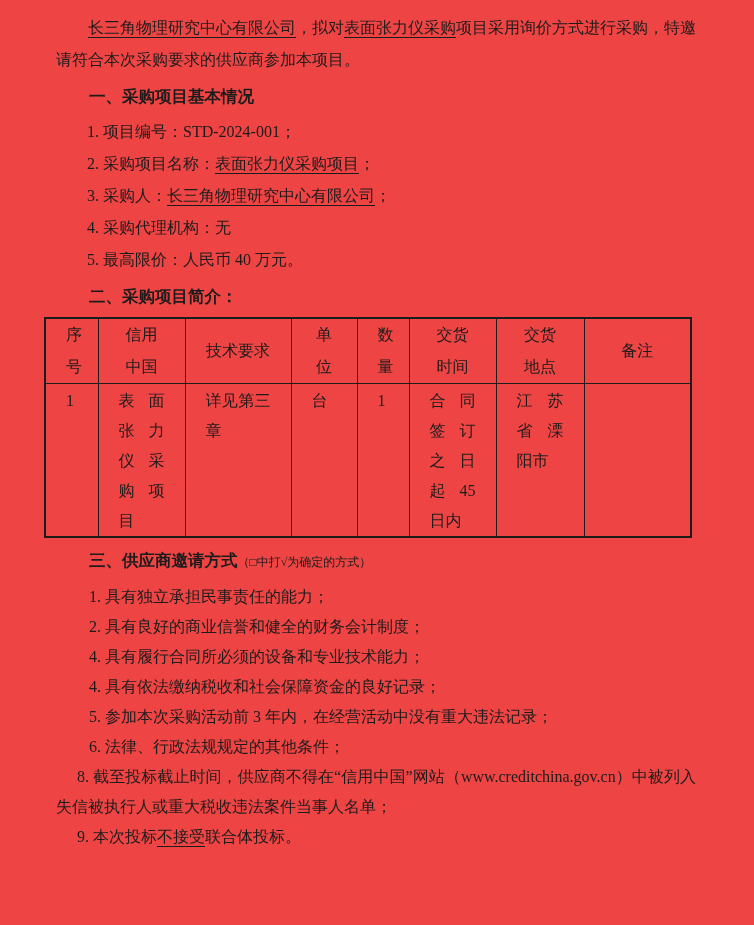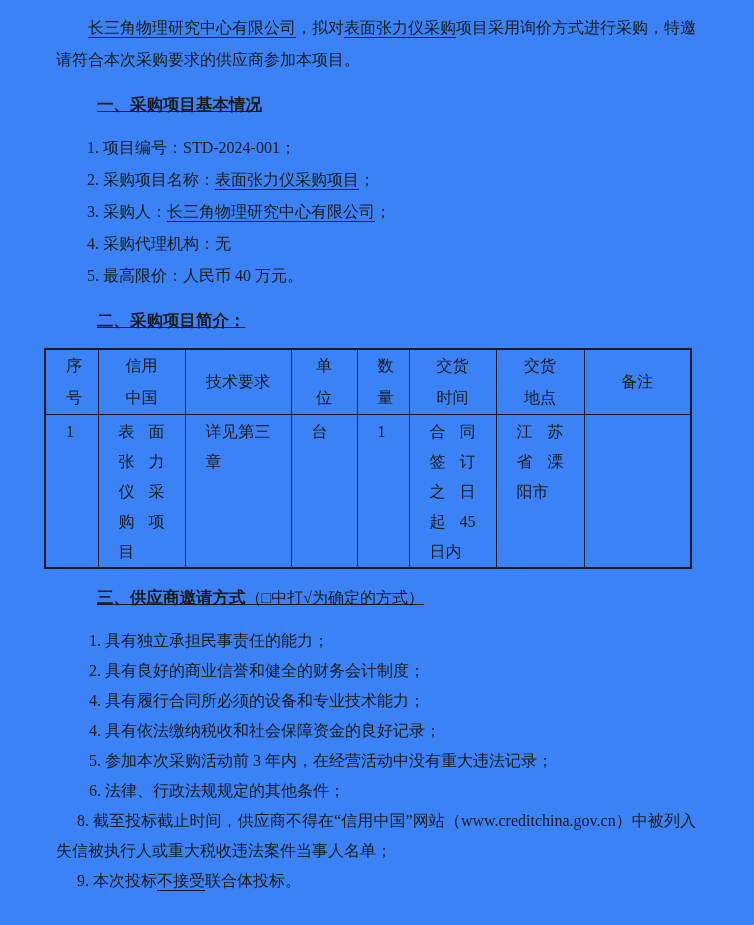--- a/index.html
+++ b/index.html
@@ -1,41 +1,40 @@
 <!DOCTYPE html>
 <html><head>
 <meta charset="utf-8">
 <style>
   html,body{margin:0;padding:0;background:#e9e9e9;}
   .page{
     position:relative;
     width:754px;height:925px;
     margin:0 auto;
-    background:#3b82f6;
+    background:#ef4444;
     color:#1c1c1c;
     box-sizing:border-box;
     padding:12px 58px 0 56px;
     font-family:"Liberation Serif","DejaVu Serif",serif;
     font-size:16px;
     overflow:hidden;
   }
   p{margin:0;}
   .para{line-height:32px;text-align:justify;}
   .indent-intro{text-indent:32px;}
   .u{text-decoration:underline;text-underline-offset:4px;text-decoration-thickness:1px;}
   h2.sec{
     font-family:"Liberation Sans","DejaVu Sans",sans-serif;
     font-weight:700;
     font-size:16.5px;
     line-height:32px;
-    margin:12px;
+    margin:4px;
     text-indent:29px;
-    text-decoration:underline;
   }
-  h2.sec .note{font-family:"Liberation Serif","DejaVu Serif",serif;font-weight:400;font-size:16px;}
+  h2.sec .note{font-family:"Liberation Serif","DejaVu Serif",serif;font-weight:400;font-size:12px;}
   .list p{line-height:32px;text-align:justify;}
   .list-basic p{text-indent:31px;}
   .list-req p{line-height:30px;text-indent:33px;}
   .list-req p:nth-child(n+7){text-indent:21px;}
   table.doc{
     border-collapse:collapse;
     width:646px;
     margin-left:-12px;
     margin-top:5px;
     margin-bottom:6px;

